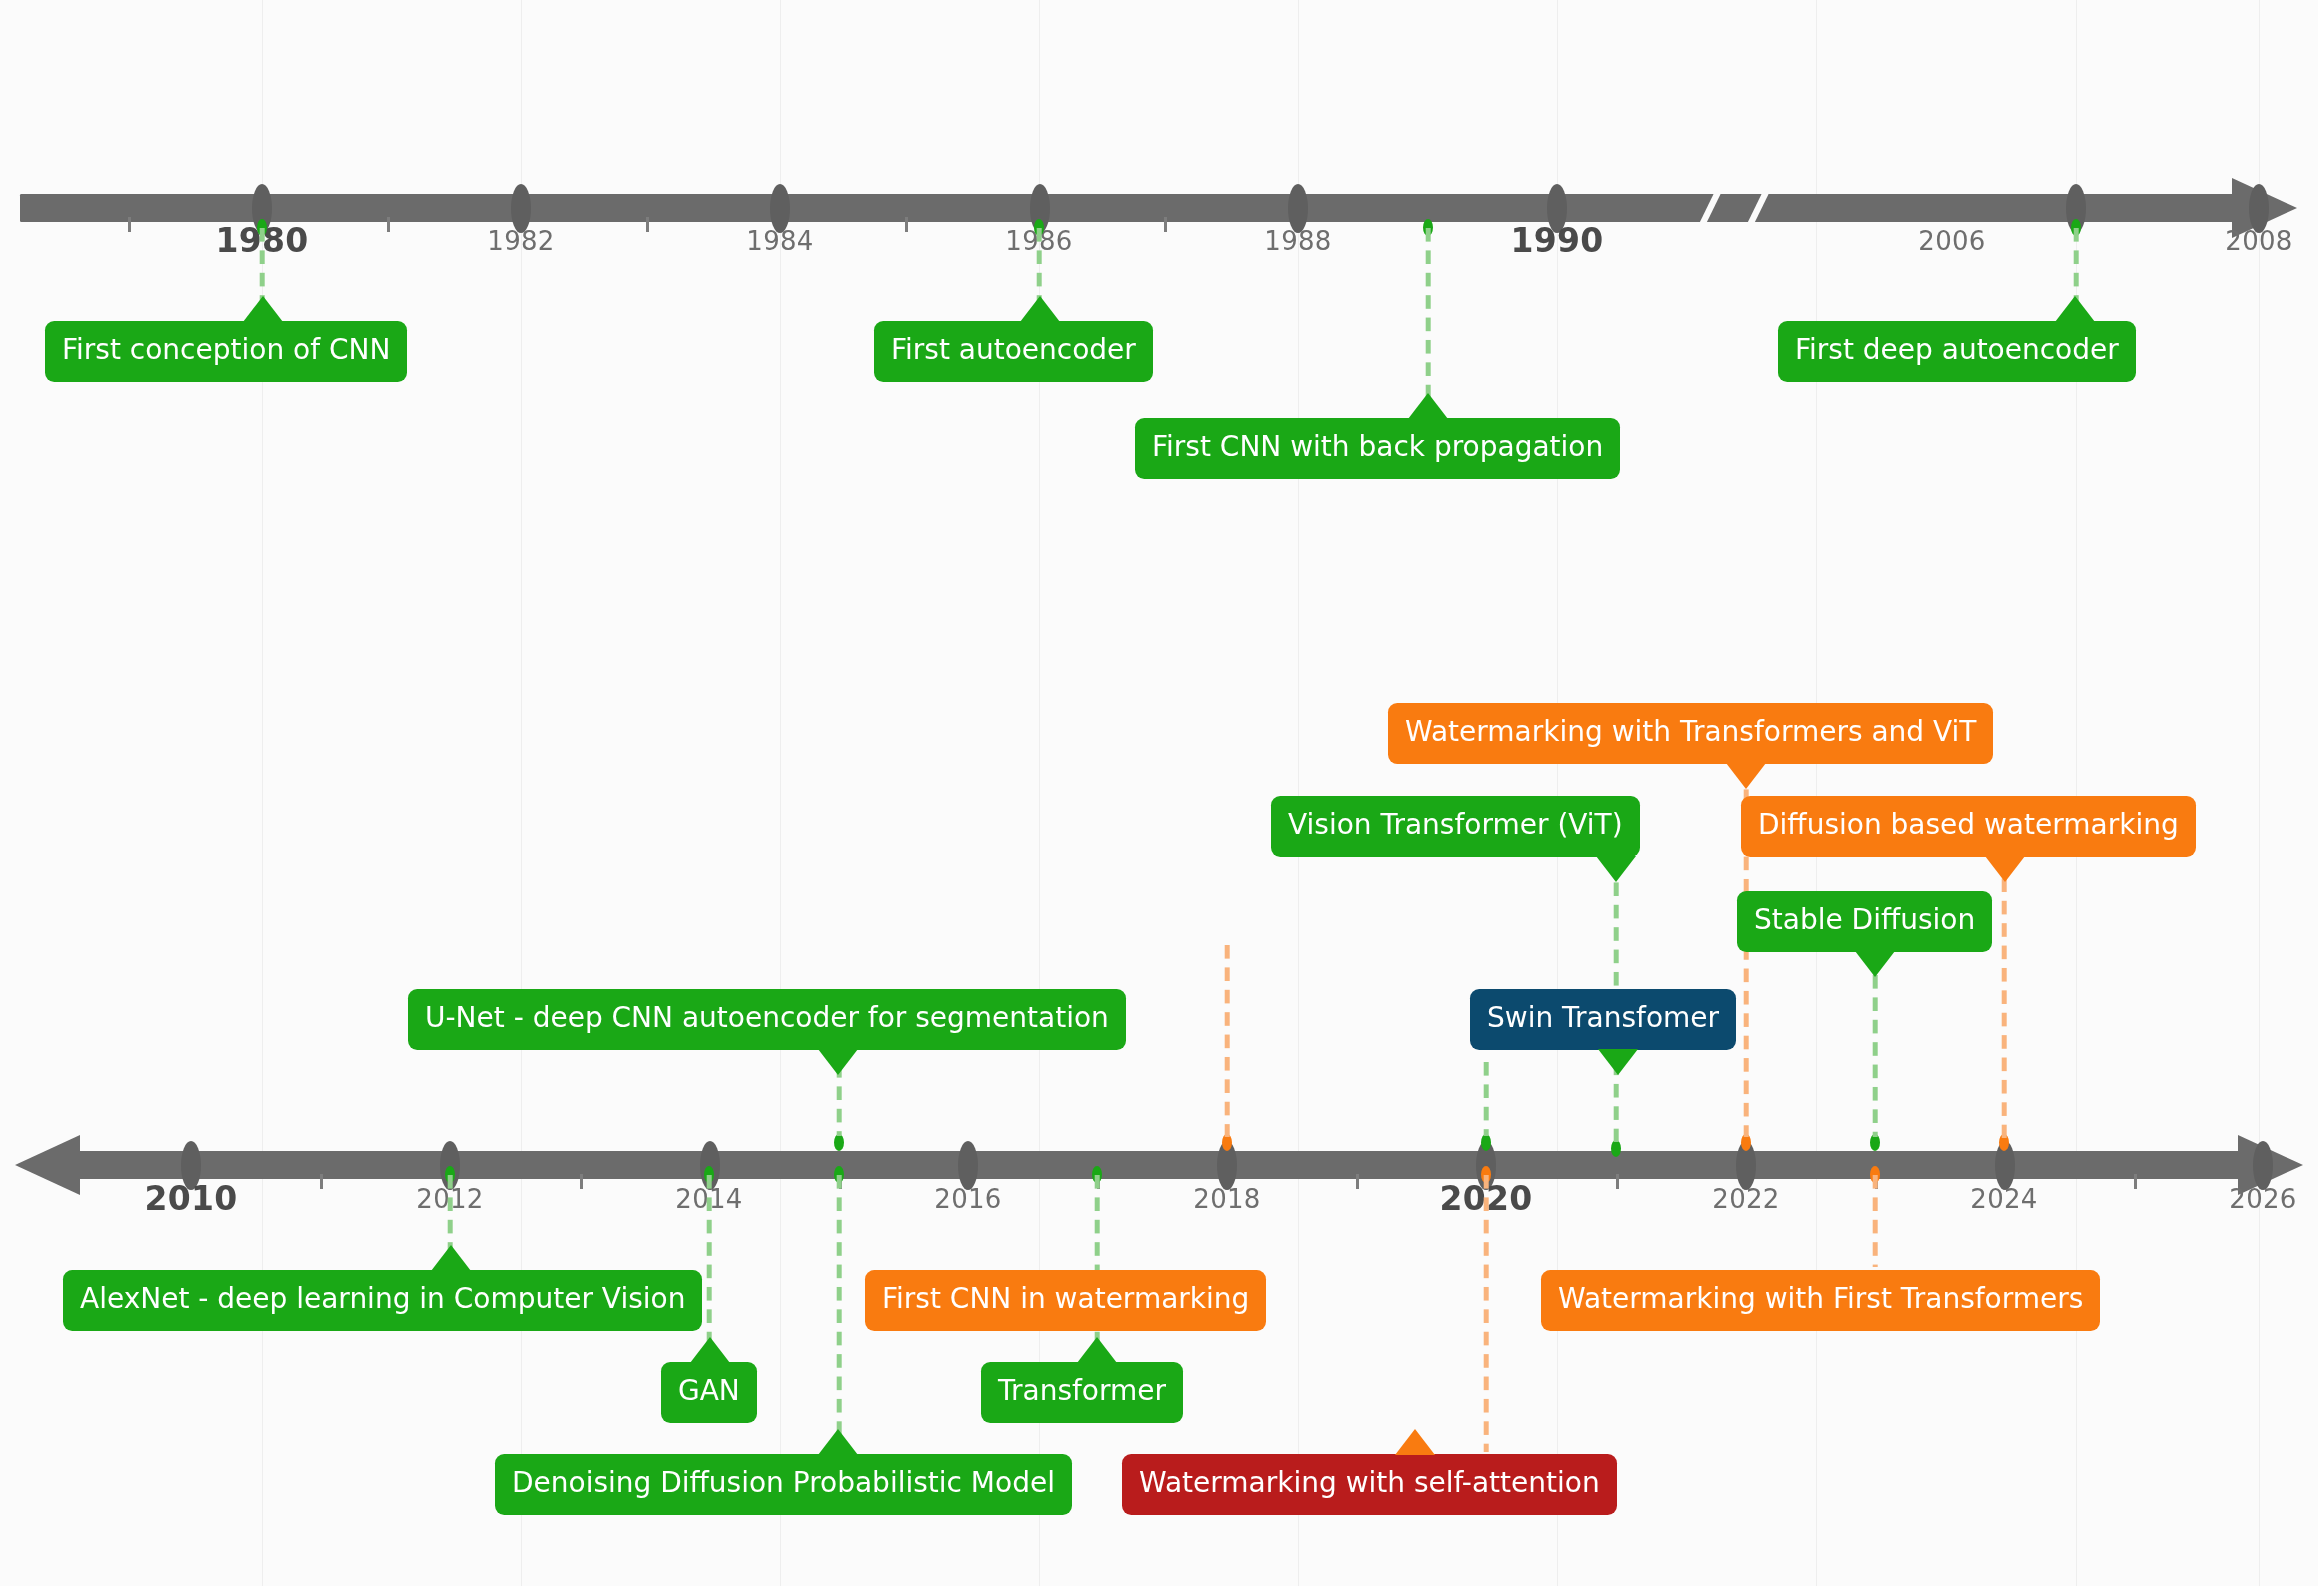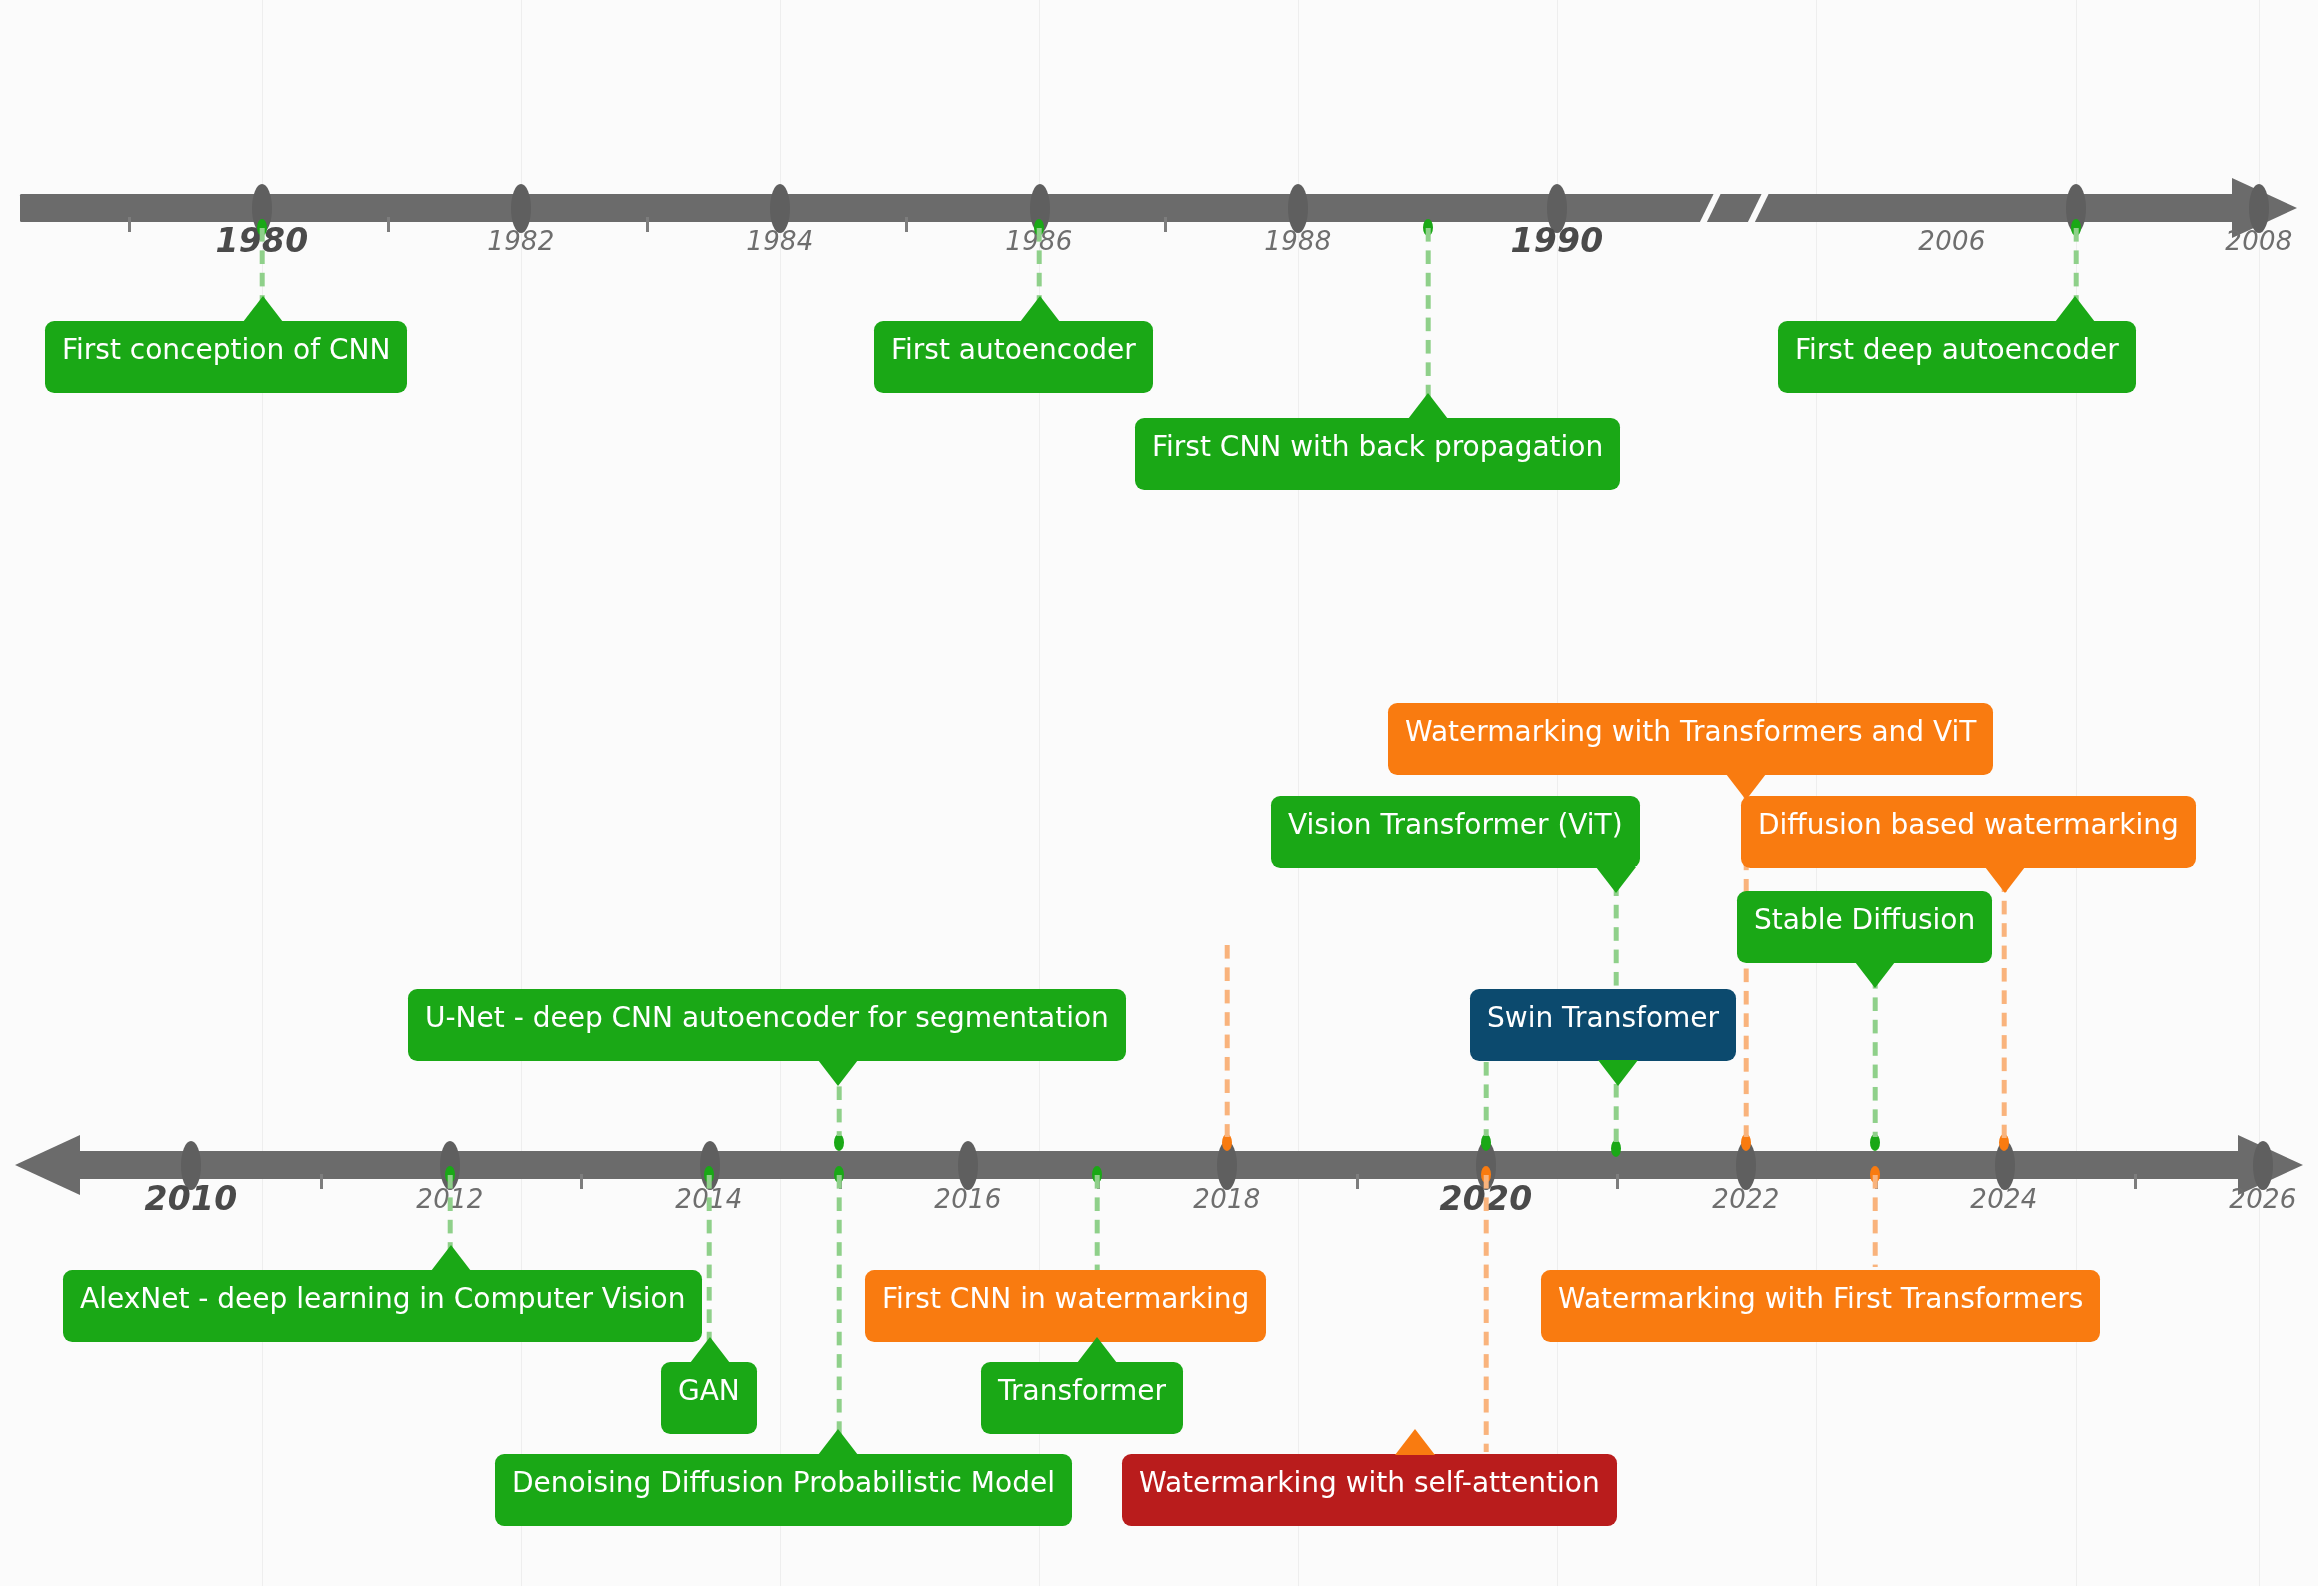--- a/index.html
+++ b/index.html
@@ -22,36 +22,36 @@
   .axis-arrow-l{position:absolute;width:0;height:0;
     border-top:30px solid transparent;border-bottom:30px solid transparent;}
   .tick-major{position:absolute;width:20px;height:49px;background:#5f5f5f;
     border-radius:50%/50%;}
   .tick-minor{position:absolute;width:3.3px;height:14.5px;background:#7d7d7d;}
   .axis-break{position:absolute;width:6.6px;height:57px;background:#fbfbfb;
     transform:skewX(-26deg);}
 
   
   .ylab{position:absolute;color:#6e6e6e;font-size:26px;white-space:nowrap;
-    transform:translateX(-50%);letter-spacing:0.3px;font-style:italic;}
+    transform:translateX(-50%);letter-spacing:0.3px;}
   .ylab.major{color:#4a4a4a;font-weight:bold;font-size:33px;}
 
   
   .evdot{position:absolute;width:10px;height:17px;border-radius:50%;
     transform:translateX(-50%);}
 
   
   .dash{position:absolute;width:4.6px;transform:translateX(-50%);
     background-image:linear-gradient(to bottom,currentColor 62%,rgba(0,0,0,0) 0%);
     background-size:4.6px 22.4px;background-repeat:repeat-y;}
 
   
   .pill{position:absolute;border-radius:9.2px;color:#ffffff;
     font-size:28px;line-height:1;white-space:nowrap;
-    padding:15px 17px 16.5px 17px;box-sizing:border-box;height:72px;}
+    padding:15px 17px 16.5px 17px;box-sizing:border-box;height:61px;}
   .pill .tip{position:absolute;width:0;height:0;
     border-left:20px solid transparent;border-right:20px solid transparent;}
   
   .pill.down .tip{bottom:-25px;border-top-width:26px;border-top-style:solid;}
   
   .pill.up .tip{top:-25px;border-bottom-width:26px;border-bottom-style:solid;}
 </style>
 </head>
 <body>
 

